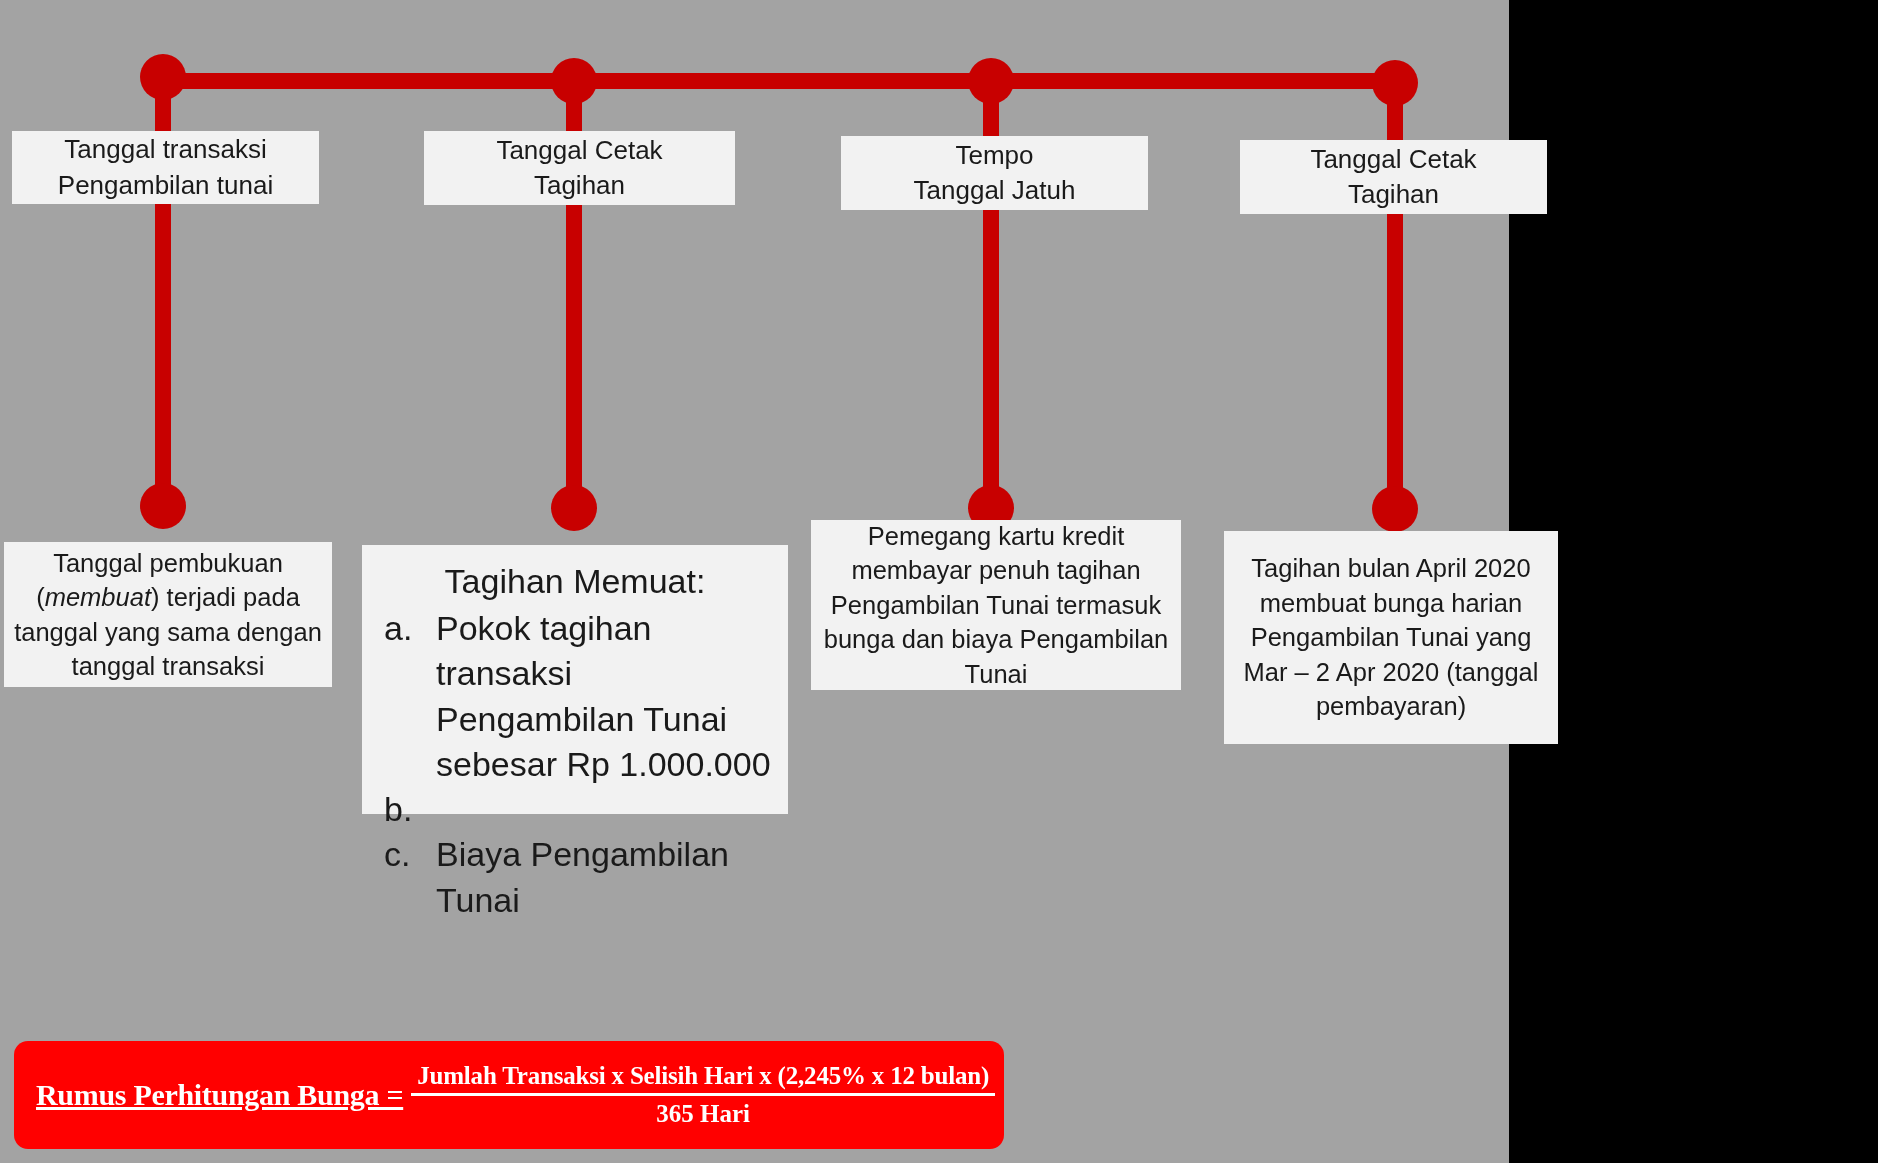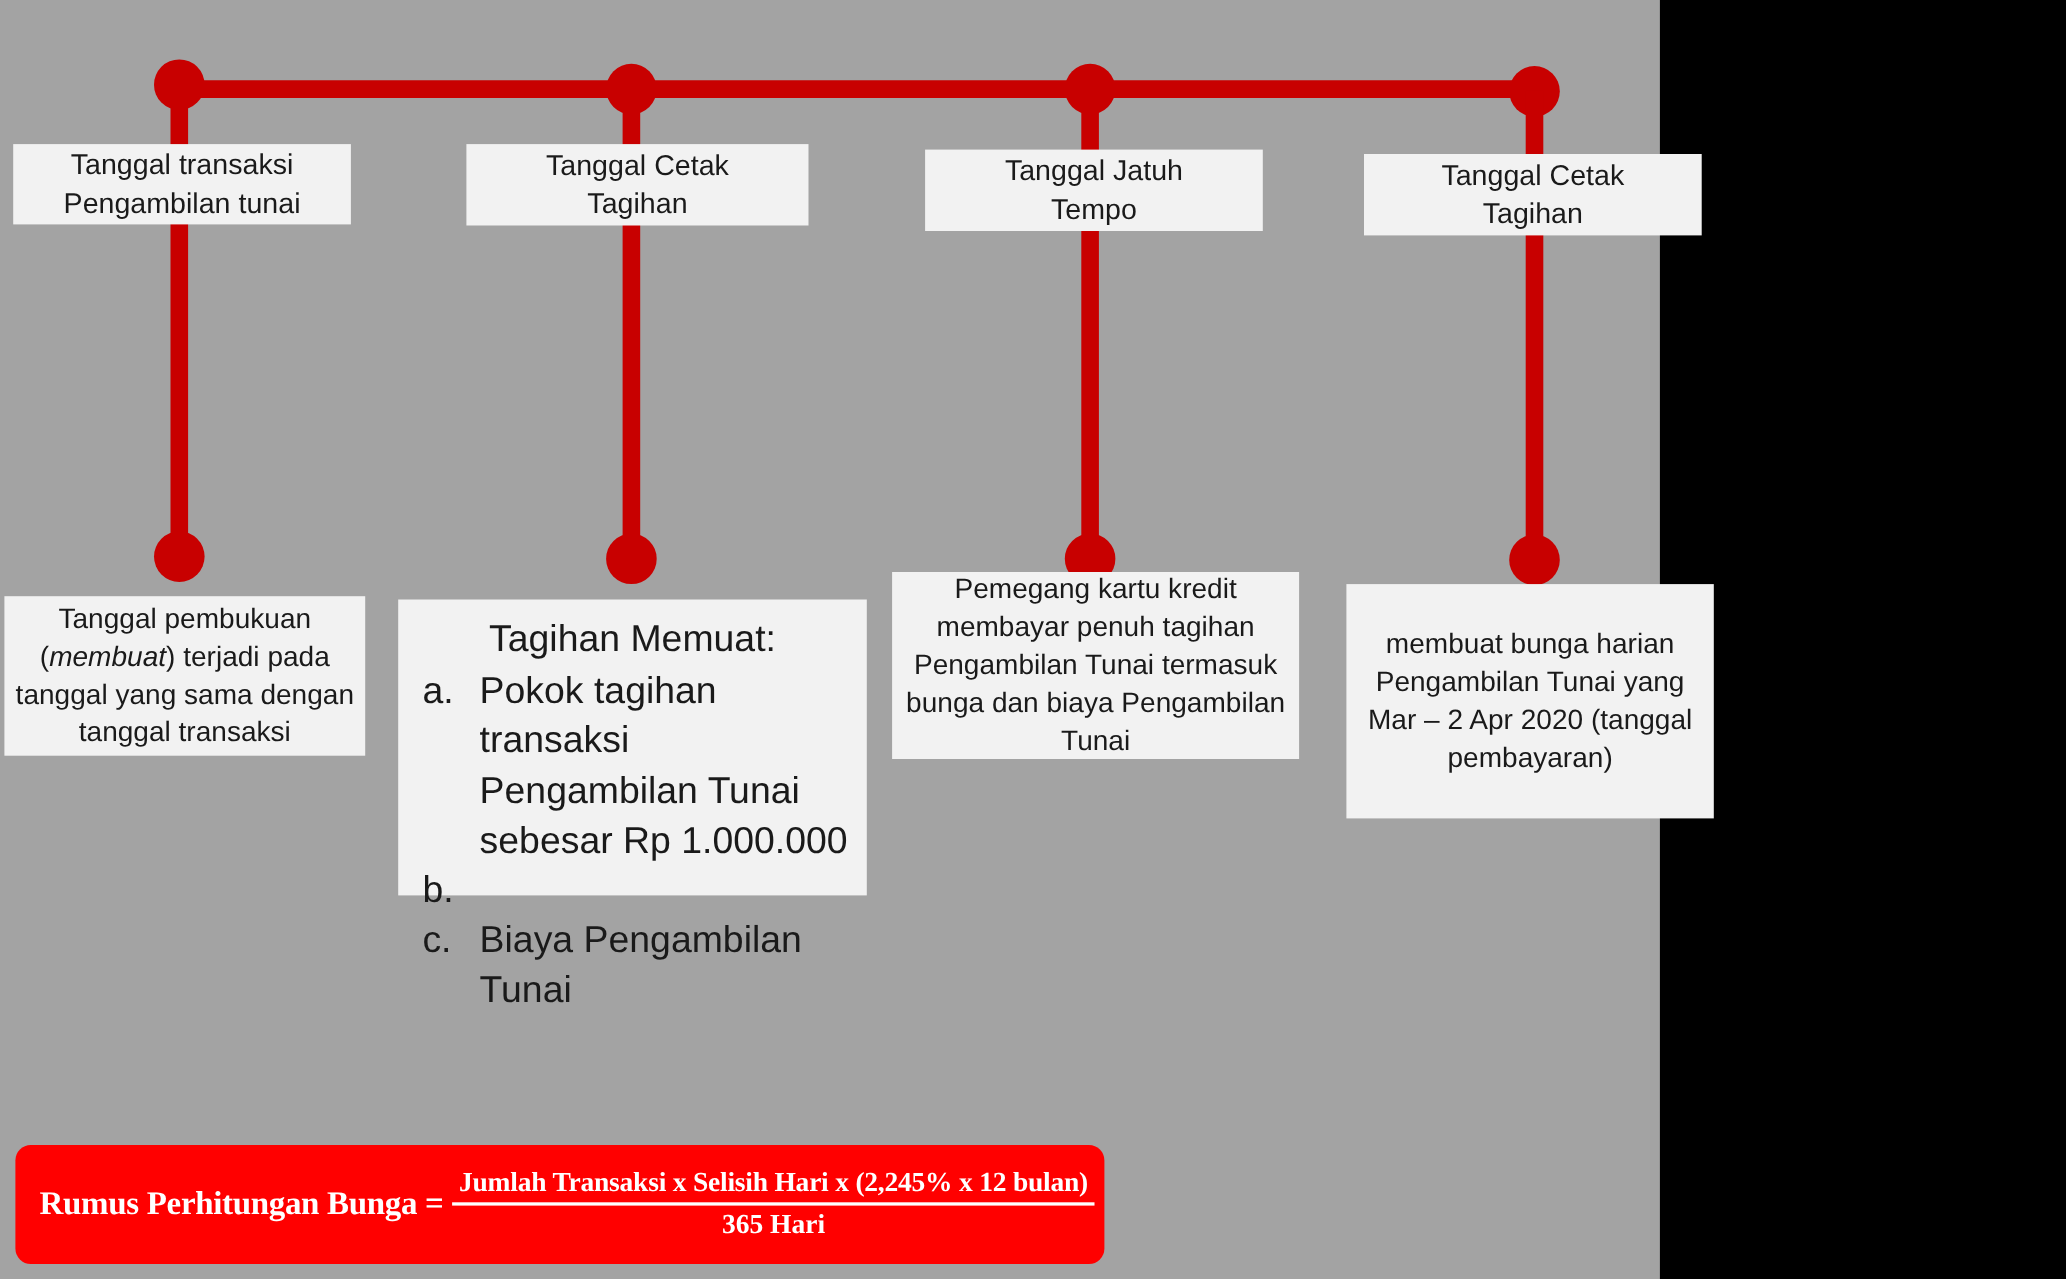--- a/index.html
+++ b/index.html
@@ -102,20 +102,21 @@
     padding-left: 22px;
     z-index: 6;
   }
   .formula-label {
     color: #FFFFFF;
     font-family: "Liberation Serif", serif;
     font-weight: bold;
     font-size: 30px;
     white-space: nowrap;
     letter-spacing: -0.3px;
+    text-decoration: underline;
   }
   .fraction {
     display: inline-flex;
     flex-direction: column;
     align-items: center;
     margin-left: 8px;
     color: #FFFFFF;
     font-family: "Liberation Serif", serif;
     font-weight: bold;
     justify-content: flex-end;
@@ -178,42 +179,43 @@
     </div>
     <div class="list-row">
       <span class="list-marker">c.</span>
       <span class="list-text">Biaya Pengambilan Tunai</span>
     </div>
   </div>
 
   <div class="node-dot" style="left:968px; top:58px;"></div>
   <div class="connector" style="left:983px; top:80px; height:125px;"></div>
   <div class="card label-card" style="left:841px; top:136px; width:307px; height:74px;">
+    <span class="line">Tempo</span>
     <span class="line">Tanggal Jatuh</span>
-    <span class="line">Tempo</span>
   </div>
   <div class="connector" style="left:983px; top:205px; height:305px;"></div>
   <div class="end-dot" style="left:968px; top:485px;"></div>
   <div class="card" style="left:811px; top:520px; width:370px; height:170px;justify-content:center;">
     <span class="line">Pemegang kartu kredit</span>
     <span class="line">membayar penuh tagihan</span>
     <span class="line">Pengambilan Tunai termasuk</span>
     <span class="line">bunga dan biaya Pengambilan</span>
     <span class="line">Tunai</span>
   </div>
 
   <div class="node-dot" style="left:1372px; top:60px;"></div>
   <div class="connector" style="left:1387px; top:82px; height:128px;"></div>
   <div class="card label-card" style="left:1240px; top:140px; width:307px; height:74px;">
     <span class="line">Tanggal Cetak</span>
     <span class="line">Tagihan</span>
   </div>
   <div class="connector" style="left:1387px; top:210px; height:300px;"></div>
   <div class="end-dot" style="left:1372px; top:486px;"></div>
   <div class="card" style="left:1224px; top:531px; width:334px; height:213px;">
+    <span class="line">Tagihan bulan April 2020</span>
     <span class="line">membuat bunga harian</span>
     <span class="line">Pengambilan Tunai yang</span>
     <span class="line">Mar – 2 Apr 2020 (tanggal</span>
     <span class="line">pembayaran)</span>
   </div>
 
   <div class="formula-banner">
     <span class="formula-label">Rumus Perhitungan Bunga =</span>
     <span class="fraction">
       <span class="frac-num">Jumlah Transaksi x Selisih Hari x (2,245% x 12 bulan)</span>

